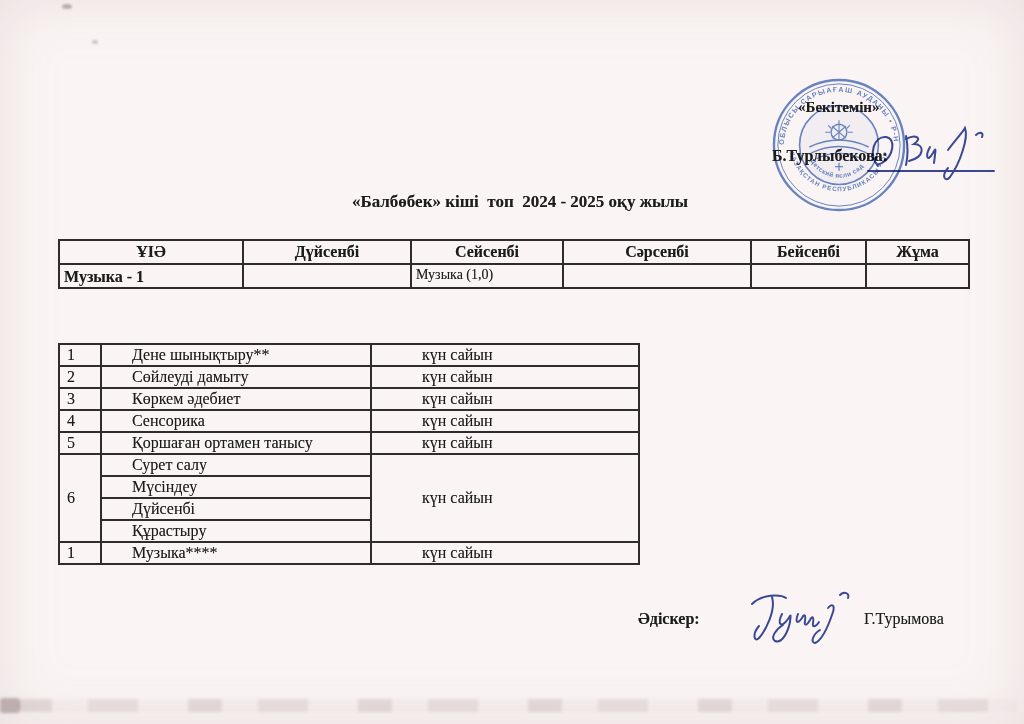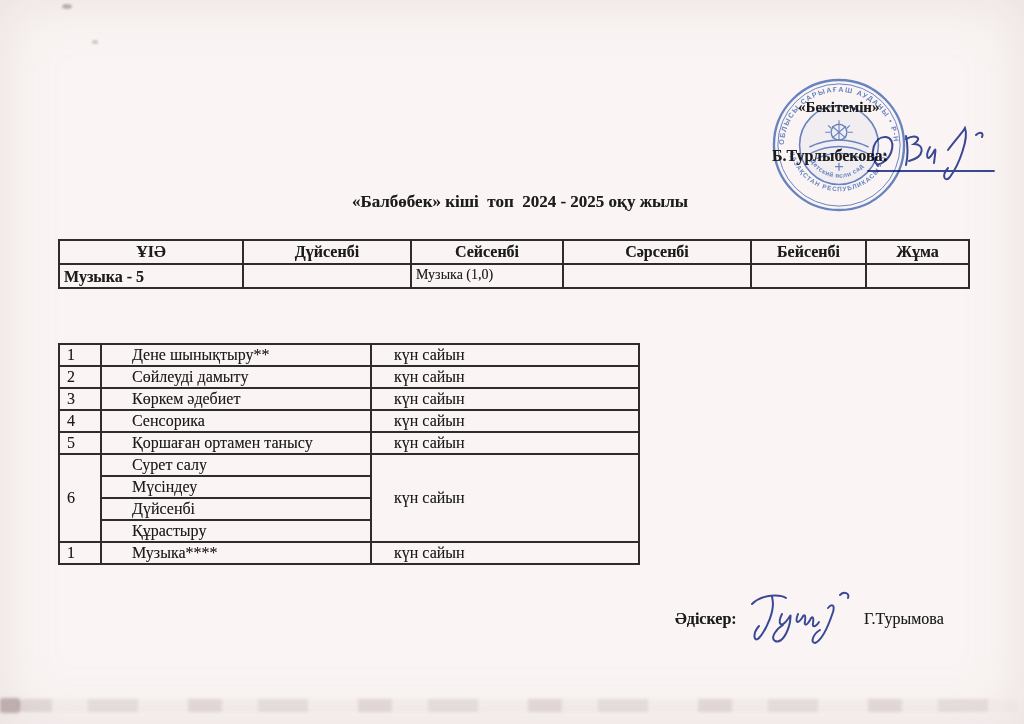--- a/index.html
+++ b/index.html
@@ -41,24 +41,24 @@
   #schedule td.subject{font-size:16px;font-weight:bold;white-space:nowrap;}
   #schedule tr.r1 td{height:33px;}
   #schedule tr.r2 td{height:19px;}
 
   
   #daily{position:absolute;left:58px;top:343px;width:580px;}
   #daily td{border:2px solid #2e2c2c;font-size:16px;height:18px;padding:1px 2px;
             vertical-align:middle;overflow:hidden;}
   #daily td.num{padding-left:7px;}
   #daily td.act{padding-left:30px;}
-  #daily td.freq{padding-left:22px;}
-
-  
-  .footer-label{position:absolute;left:675px;top:610px;font-weight:bold;font-size:16px;z-index:3;}
+  #daily td.freq{padding-left:50px;}
+
+  
+  .footer-label{position:absolute;left:638px;top:610px;font-weight:bold;font-size:16px;z-index:3;}
   .footer-name{position:absolute;left:864px;top:610px;font-weight:normal;font-size:16px;z-index:3;}
   .sig-bottom{position:absolute;left:740px;top:584px;width:125px;height:64px;z-index:4;
               mix-blend-mode:multiply;}
 
   
   .smudge-bottom{position:absolute;left:18px;top:699px;width:1000px;height:13px;
     background:repeating-linear-gradient(90deg,
       rgba(150,128,128,0.22) 0 34px, rgba(150,128,128,0.04) 34px 70px,
       rgba(140,118,118,0.16) 70px 120px, rgba(150,128,128,0.03) 120px 170px);
     filter:blur(1.6px);border-radius:6px;}
@@ -136,21 +136,21 @@
     <tbody>
         <tr>
       <th class="txt">ҰІӘ</th>
       <th class="txt">Дүйсенбі</th>
       <th class="txt">Сейсенбі</th>
       <th class="txt">Сәрсенбі</th>
       <th class="txt">Бейсенбі</th>
       <th class="txt">Жұма</th>
     </tr>
     <tr class="r2">
-      <td class="subject txt">Музыка - 5</td>
+      <td class="subject txt">Музыка - 1</td>
       <td></td>
       <td class="txt">Музыка (1,0)</td>
       <td></td>
       <td></td>
       <td></td>
     </tr>
   </tbody>
     </table>
 
   <table id="daily">

